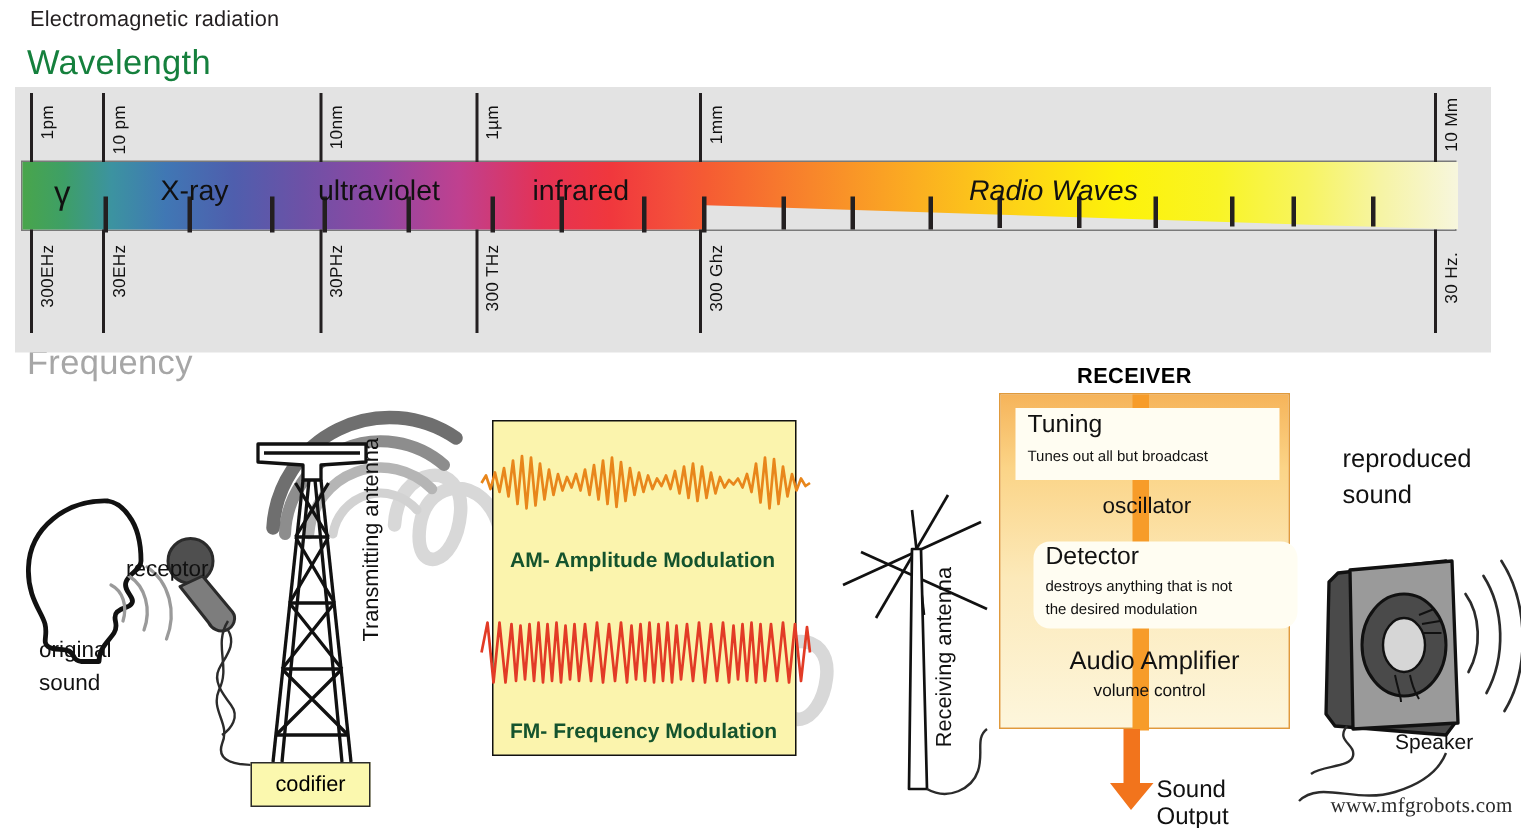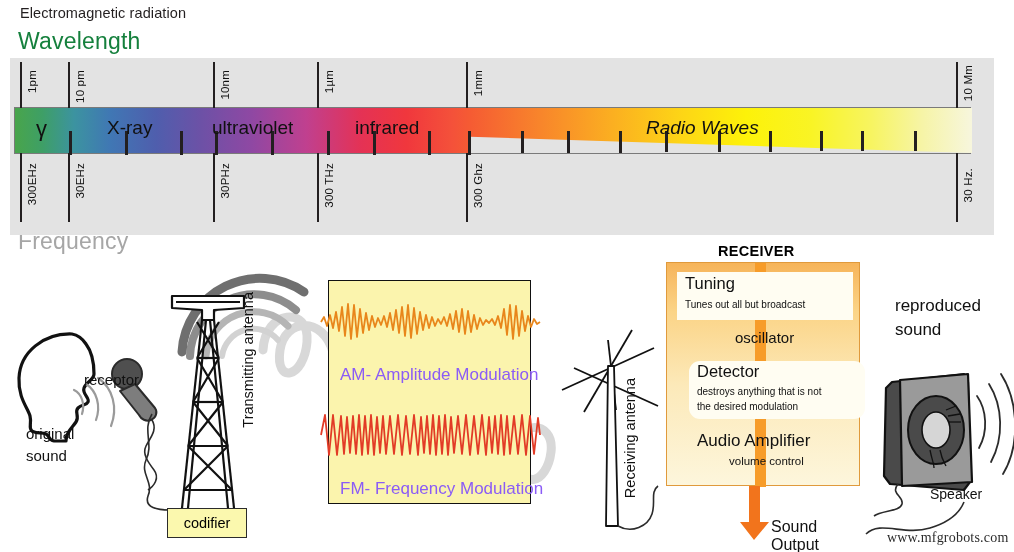--- a/index.html
+++ b/index.html
@@ -47,33 +47,33 @@
   .vlbl{position:absolute;font-size:14.5px;color:#111;white-space:nowrap;
         writing-mode:vertical-rl;transform:rotate(180deg);}
 
   .codifier{position:absolute;left:167px;top:508px;width:80px;height:30px;
     background:#fbf8ae;border:1px solid #2b2b2b;box-sizing:border-box;
     display:flex;align-items:center;justify-content:center;font-size:14.5px;}
 
   
   .mod-panel{position:absolute;left:328px;top:280px;width:203px;height:224px;
     background:#fbf4ad;border:1.6px solid #111;box-sizing:border-box;}
-  .mod-cap{position:absolute;font-size:17px;color:#8b5cf6;white-space:nowrap;}
+  .mod-cap{position:absolute;font-size:14px;color:#14532d;white-space:nowrap;font-weight:bold;}
 
   
   .rec-title{position:absolute;left:718px;top:243px;font-size:14.5px;font-weight:bold;letter-spacing:.3px;}
   .rec-box{position:absolute;left:666px;top:262px;width:194px;height:224px;
     background:linear-gradient(to bottom,#f6b45a 0%,#fbd487 22%,#fce9b9 55%,#fdf6dc 100%);
     border:1px solid #e09a3c;box-sizing:border-box;}
   .rec-white{position:absolute;background:#fffdf2;}
   .osc-bar{position:absolute;background:#f79c29;}
   .rec-h{position:absolute;font-size:16.5px;color:#111;}
   .rec-s{position:absolute;font-size:10px;color:#111;}
   .rec-c{position:absolute;font-size:15px;color:#111;white-space:nowrap;}
-  .rec-c2{position:absolute;font-size:17px;color:#111;white-space:nowrap;}
+  .rec-c2{position:absolute;font-size:17px;color:#111;white-space:nowrap;margin-left:16px;}
   .rec-c3{position:absolute;font-size:11.5px;color:#111;white-space:nowrap;}
 
   .sound-out{position:absolute;left:771px;top:518px;font-size:16px;color:#111;}
   .wm{position:absolute;left:887px;top:530px;font-size:14px;color:#2b2b2b;
       font-family:"Liberation Serif",serif;letter-spacing:.2px;}
 
   svg{overflow:visible;}
 </style>
 </head>
 <body>

